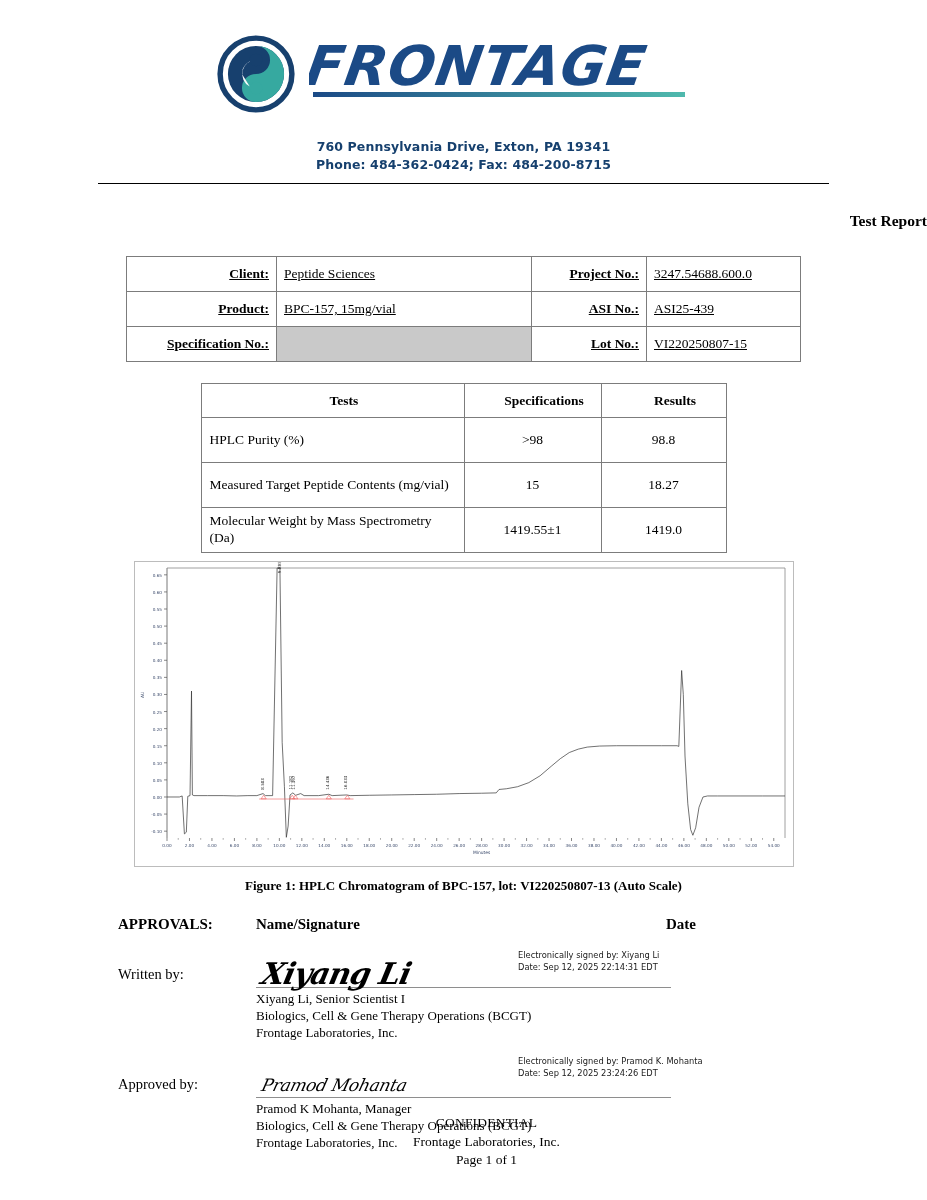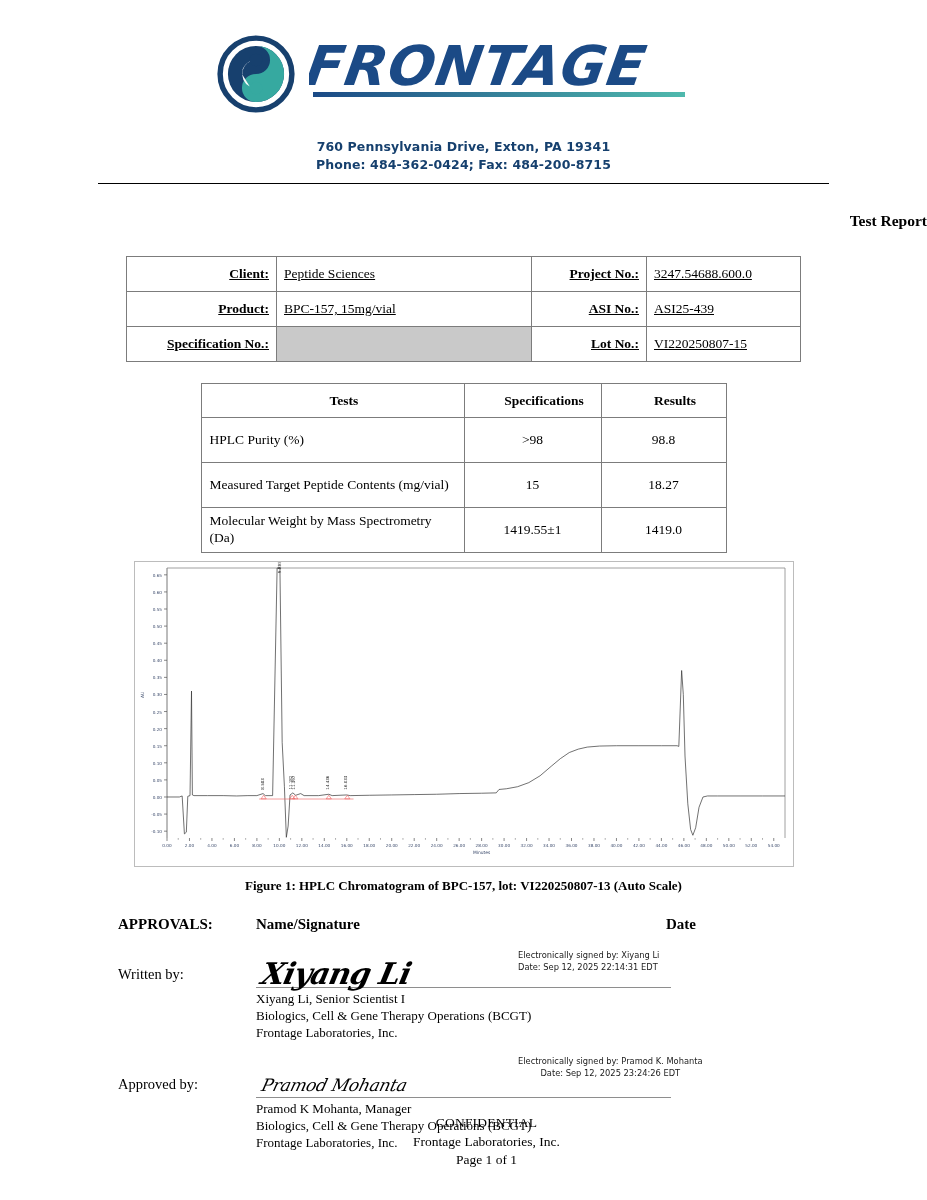--- a/index.html
+++ b/index.html
@@ -119,21 +119,21 @@
   .sig-ink.s1 { font-size: 30px; letter-spacing: -1px; transform: skewX(-12deg); }
   .sig-ink.s2 { font-size: 17px; bottom: 2px; font-weight: normal; letter-spacing: -.3px; transform: skewX(-14deg); }
   .estamp {
     position: absolute; left: 262px; top: 2px;
     font-family: "DejaVu Sans", sans-serif;
     font-size: 8.3px;
     line-height: 1.45;
     color: #1a1a1a;
     white-space: nowrap;
   }
-  .estamp.e2 { top: -2px; text-align: center; }
+  .estamp.e2 { top: -2px; }
   .sig-meta {
     margin-left: 138px;
     font-size: 13px;
     line-height: 1.31;
     padding-top: 2px;
   }
 
   
   .footer {
     position: absolute; left: 0; right: 0; bottom: 30px;

